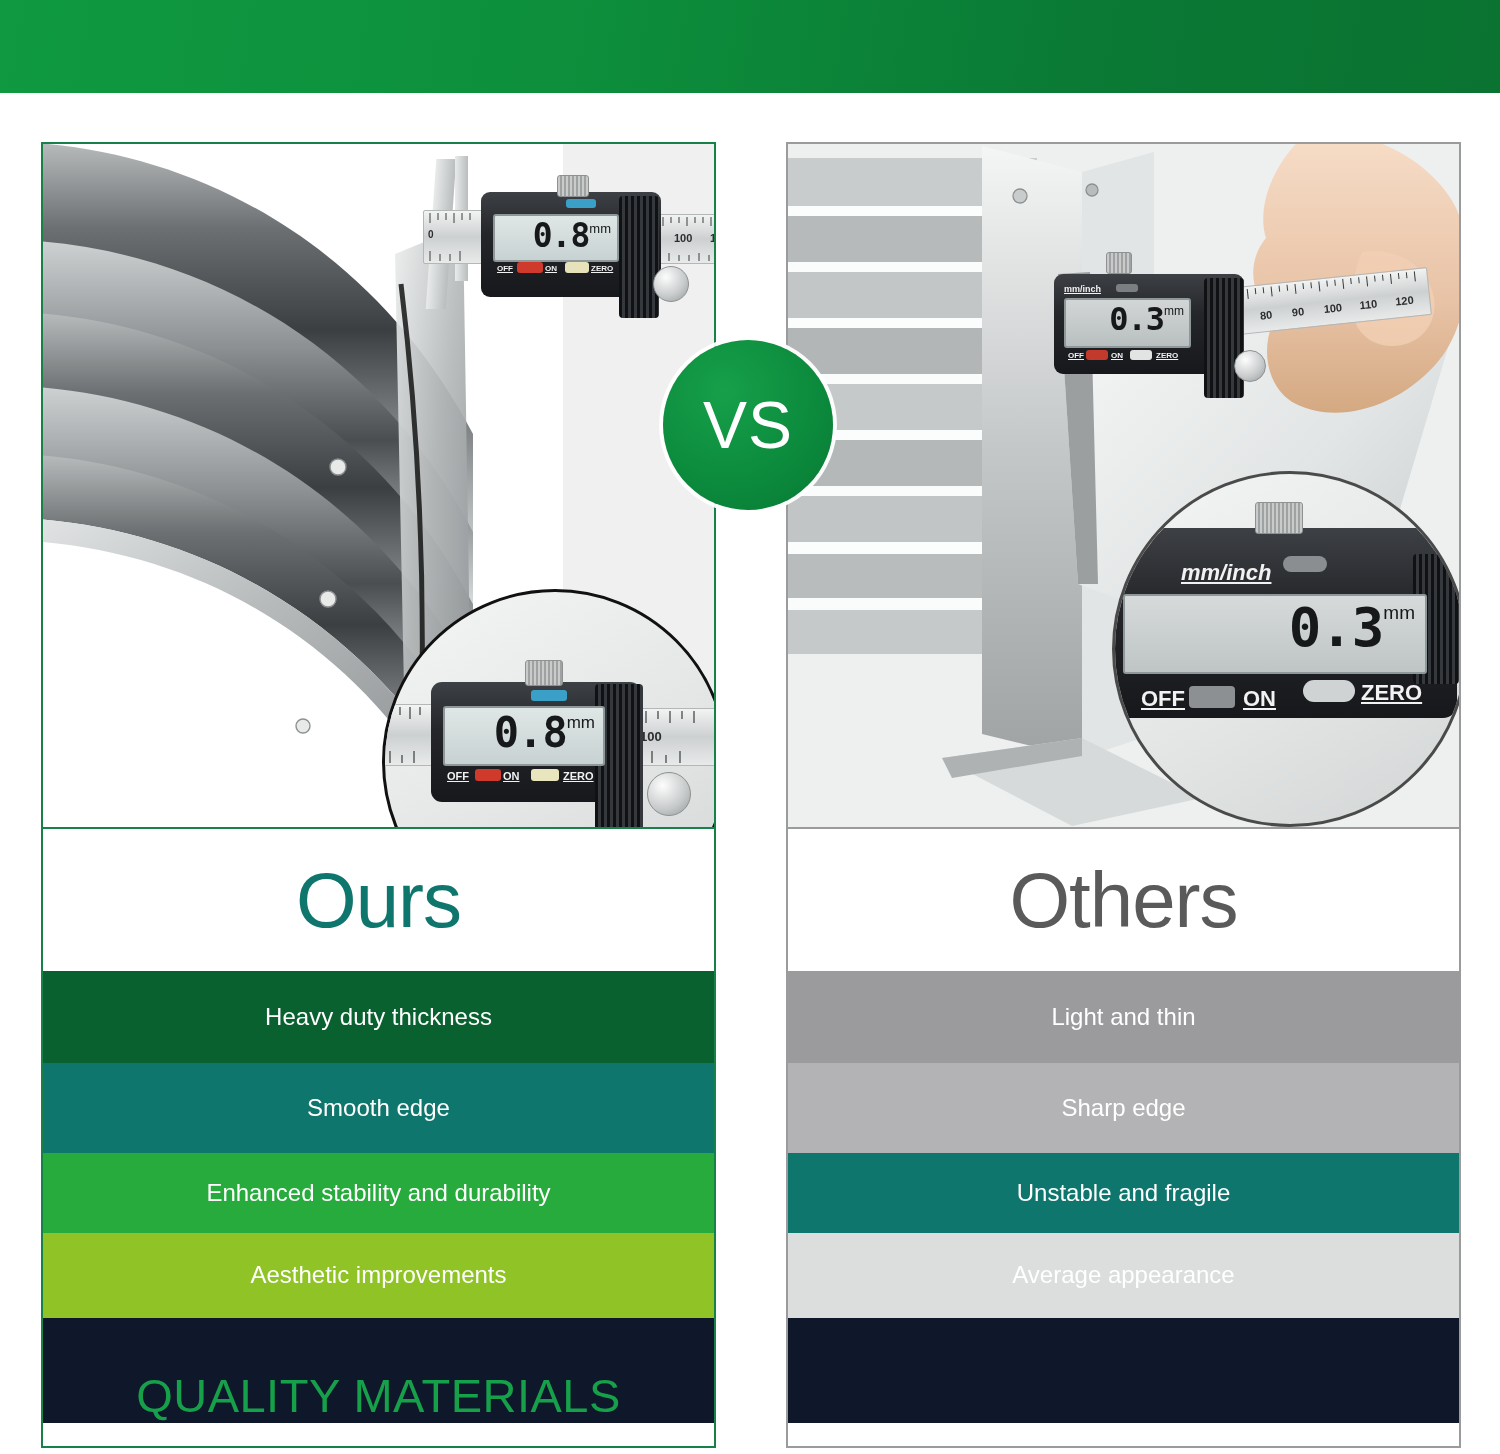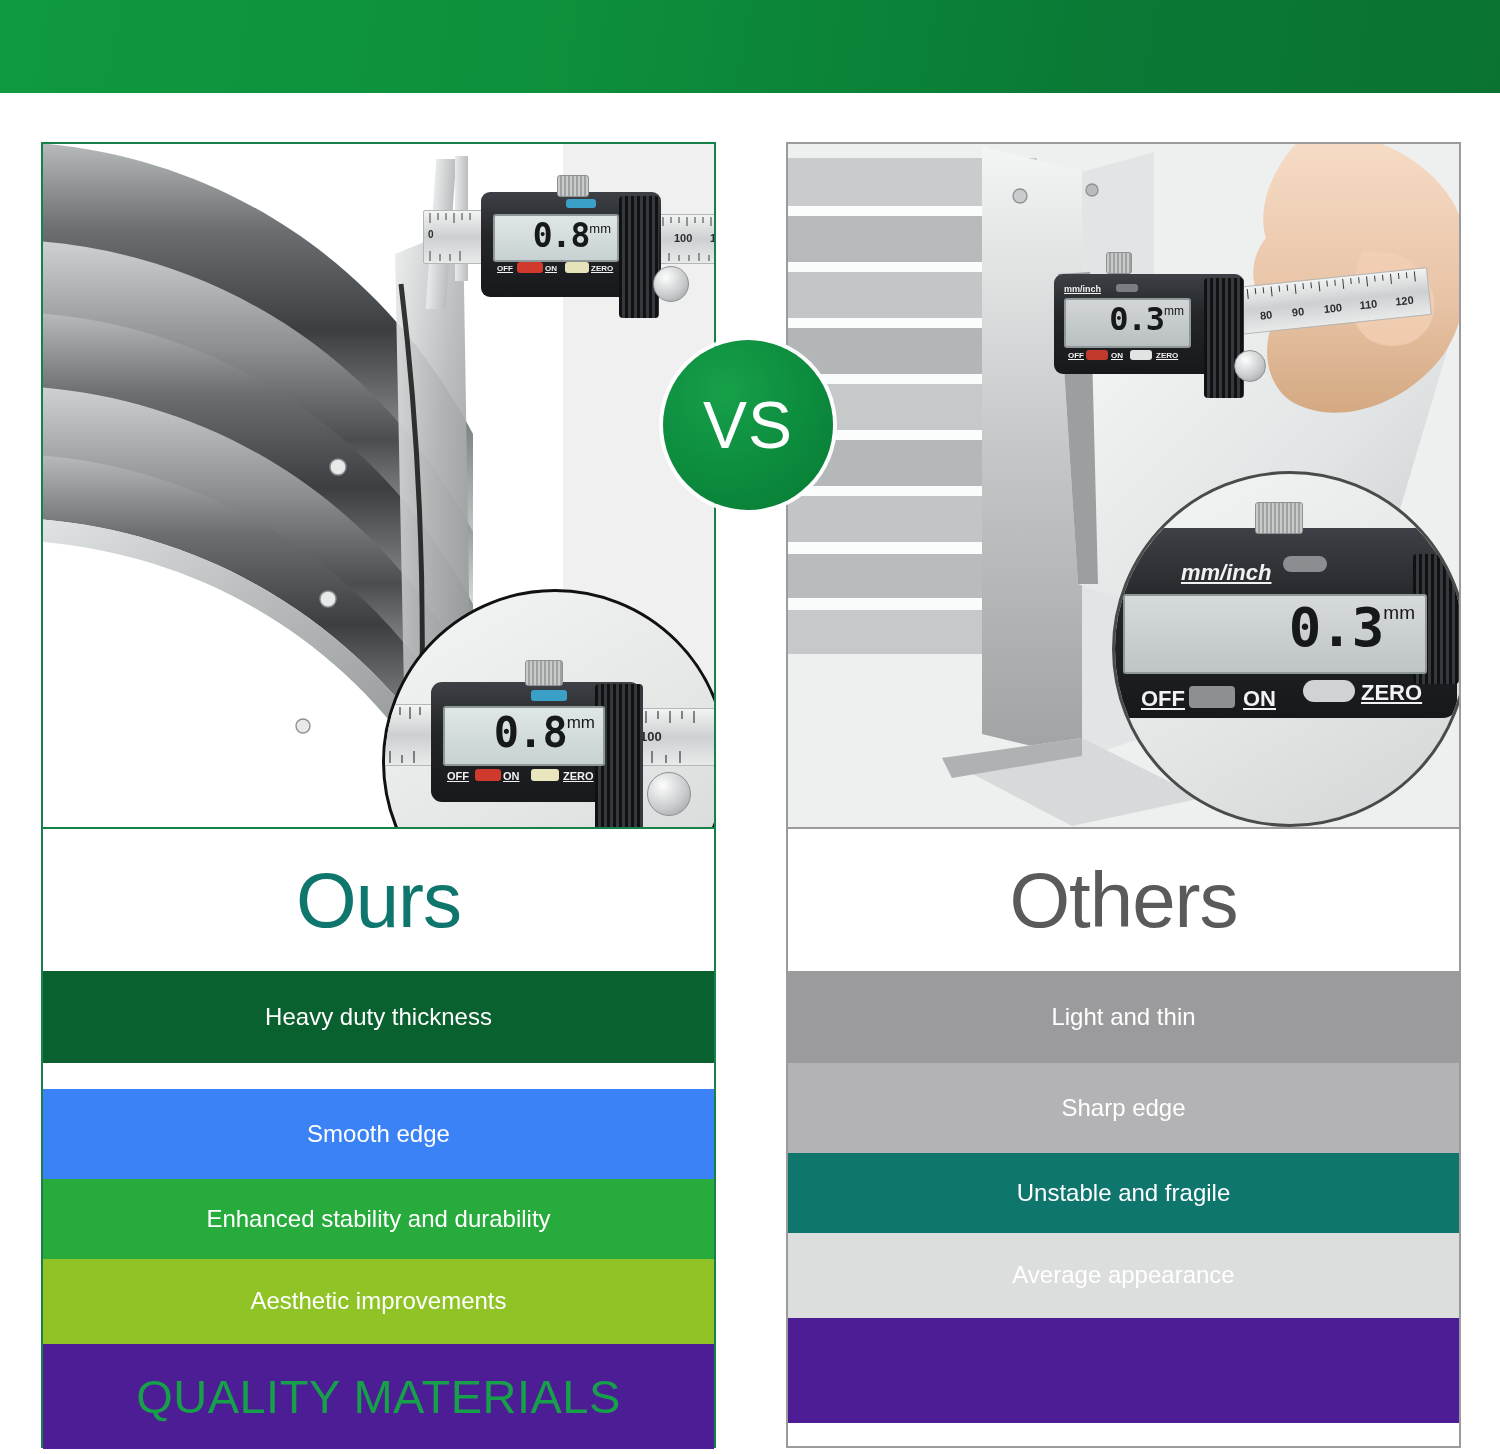--- a/index.html
+++ b/index.html
@@ -41,22 +41,22 @@
     color:#ffffff;text-align:center;box-sizing:border-box;padding:0 12px;
   }
   .row span{font-size:24px;line-height:1.1;font-weight:400;}
 
   .r1{height:92px;}
   .r2{height:90px;}
   .r3{height:80px;}
   .r4{height:85px;}
 
   .footer-band{
-    height:105px;display:flex;align-items:center;justify-content:center;
-    background:#4c1d95;
+    height:105px;display:flex;align-items:flex-end;justify-content:center;
+    background:#0f172a;
   }
   .footer-band span{font-size:47px;color:#17a04a;letter-spacing:.5px;}
 
   
   .vs-badge{
     position:absolute;left:663px;top:340px;width:170px;height:170px;border-radius:50%;
     background:radial-gradient(circle at 36% 30%,#17a04a 0%,#0e9040 42%,#067a33 100%);
     display:flex;align-items:center;justify-content:center;z-index:40;
     box-shadow:0 0 0 4px rgba(255,255,255,.95);
   }
@@ -321,21 +321,21 @@
   </div>
 
   <div class="heading">
     <span>Ours</span>
   </div>
 
   <div class="rows">
     <div class="row r1" style="background:#0a6130;">
       <span>Heavy duty thickness</span>
     </div>
-    <div class="row r2" style="background:#3b82f6;margin-top:26px;">
+    <div class="row r2" style="background:#0f766e;">
       <span>Smooth edge</span>
     </div>
     <div class="row r3" style="background:#27ab3c;">
       <span>Enhanced stability and durability</span>
     </div>
     <div class="row r4" style="background:#8fc326;">
       <span>Aesthetic improvements</span>
     </div>
   </div>
 

